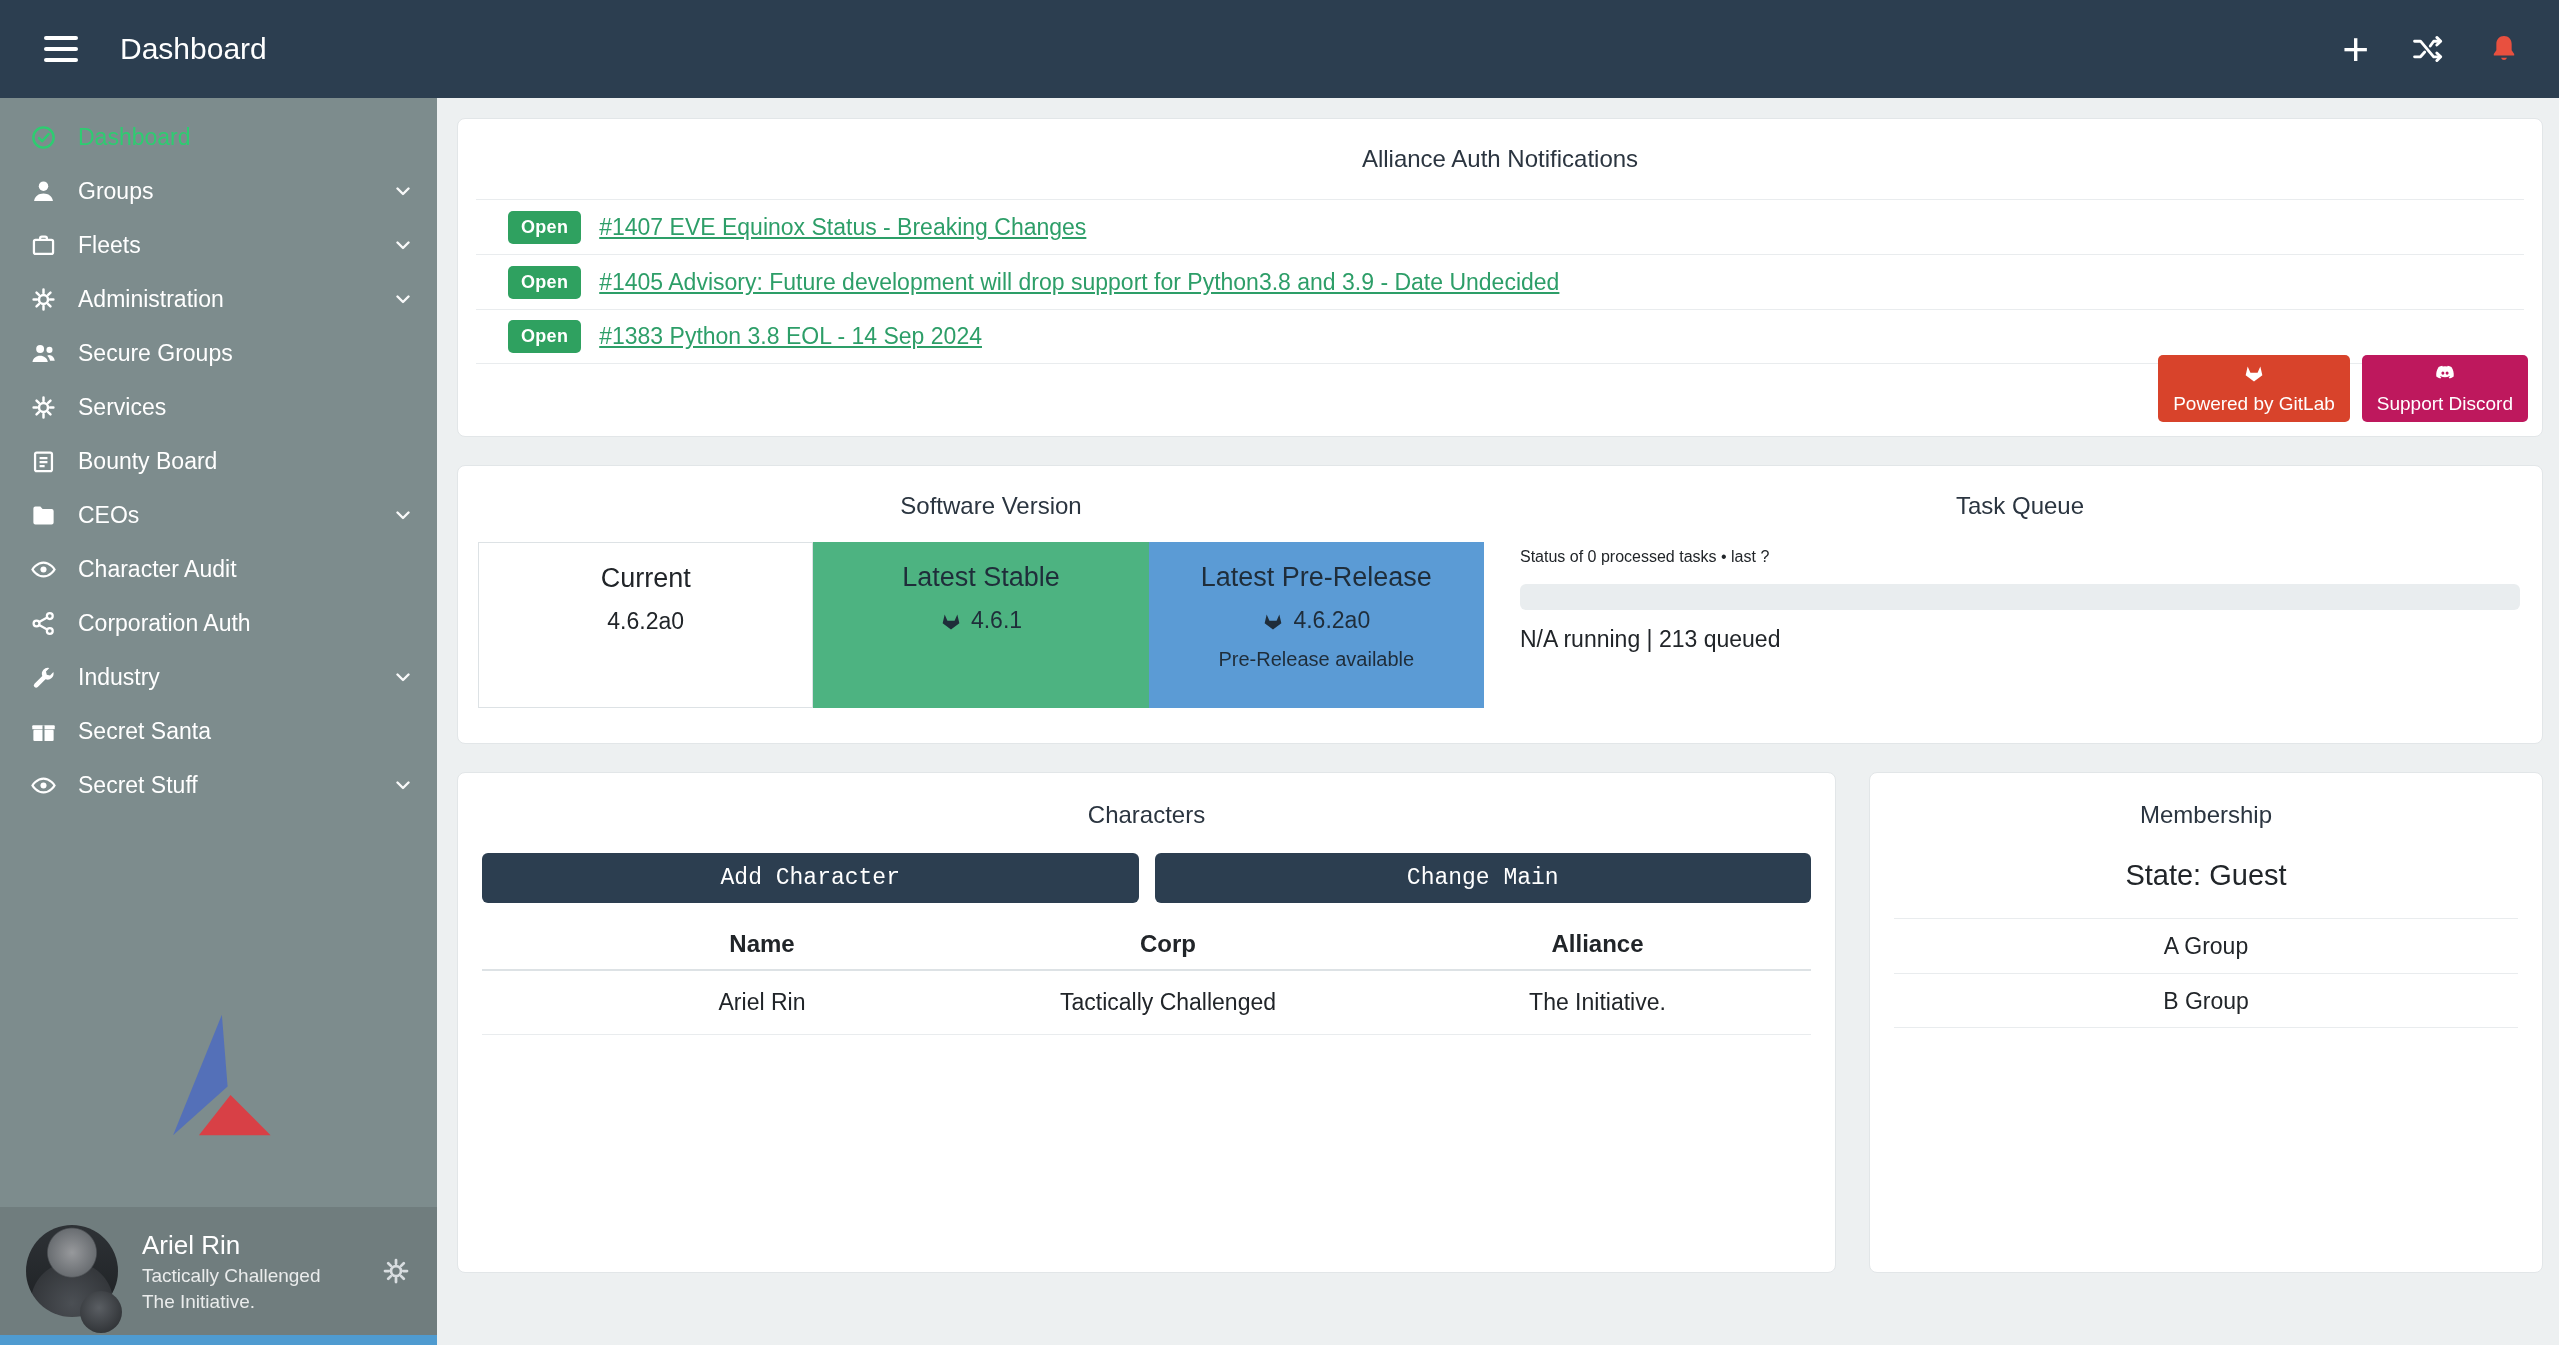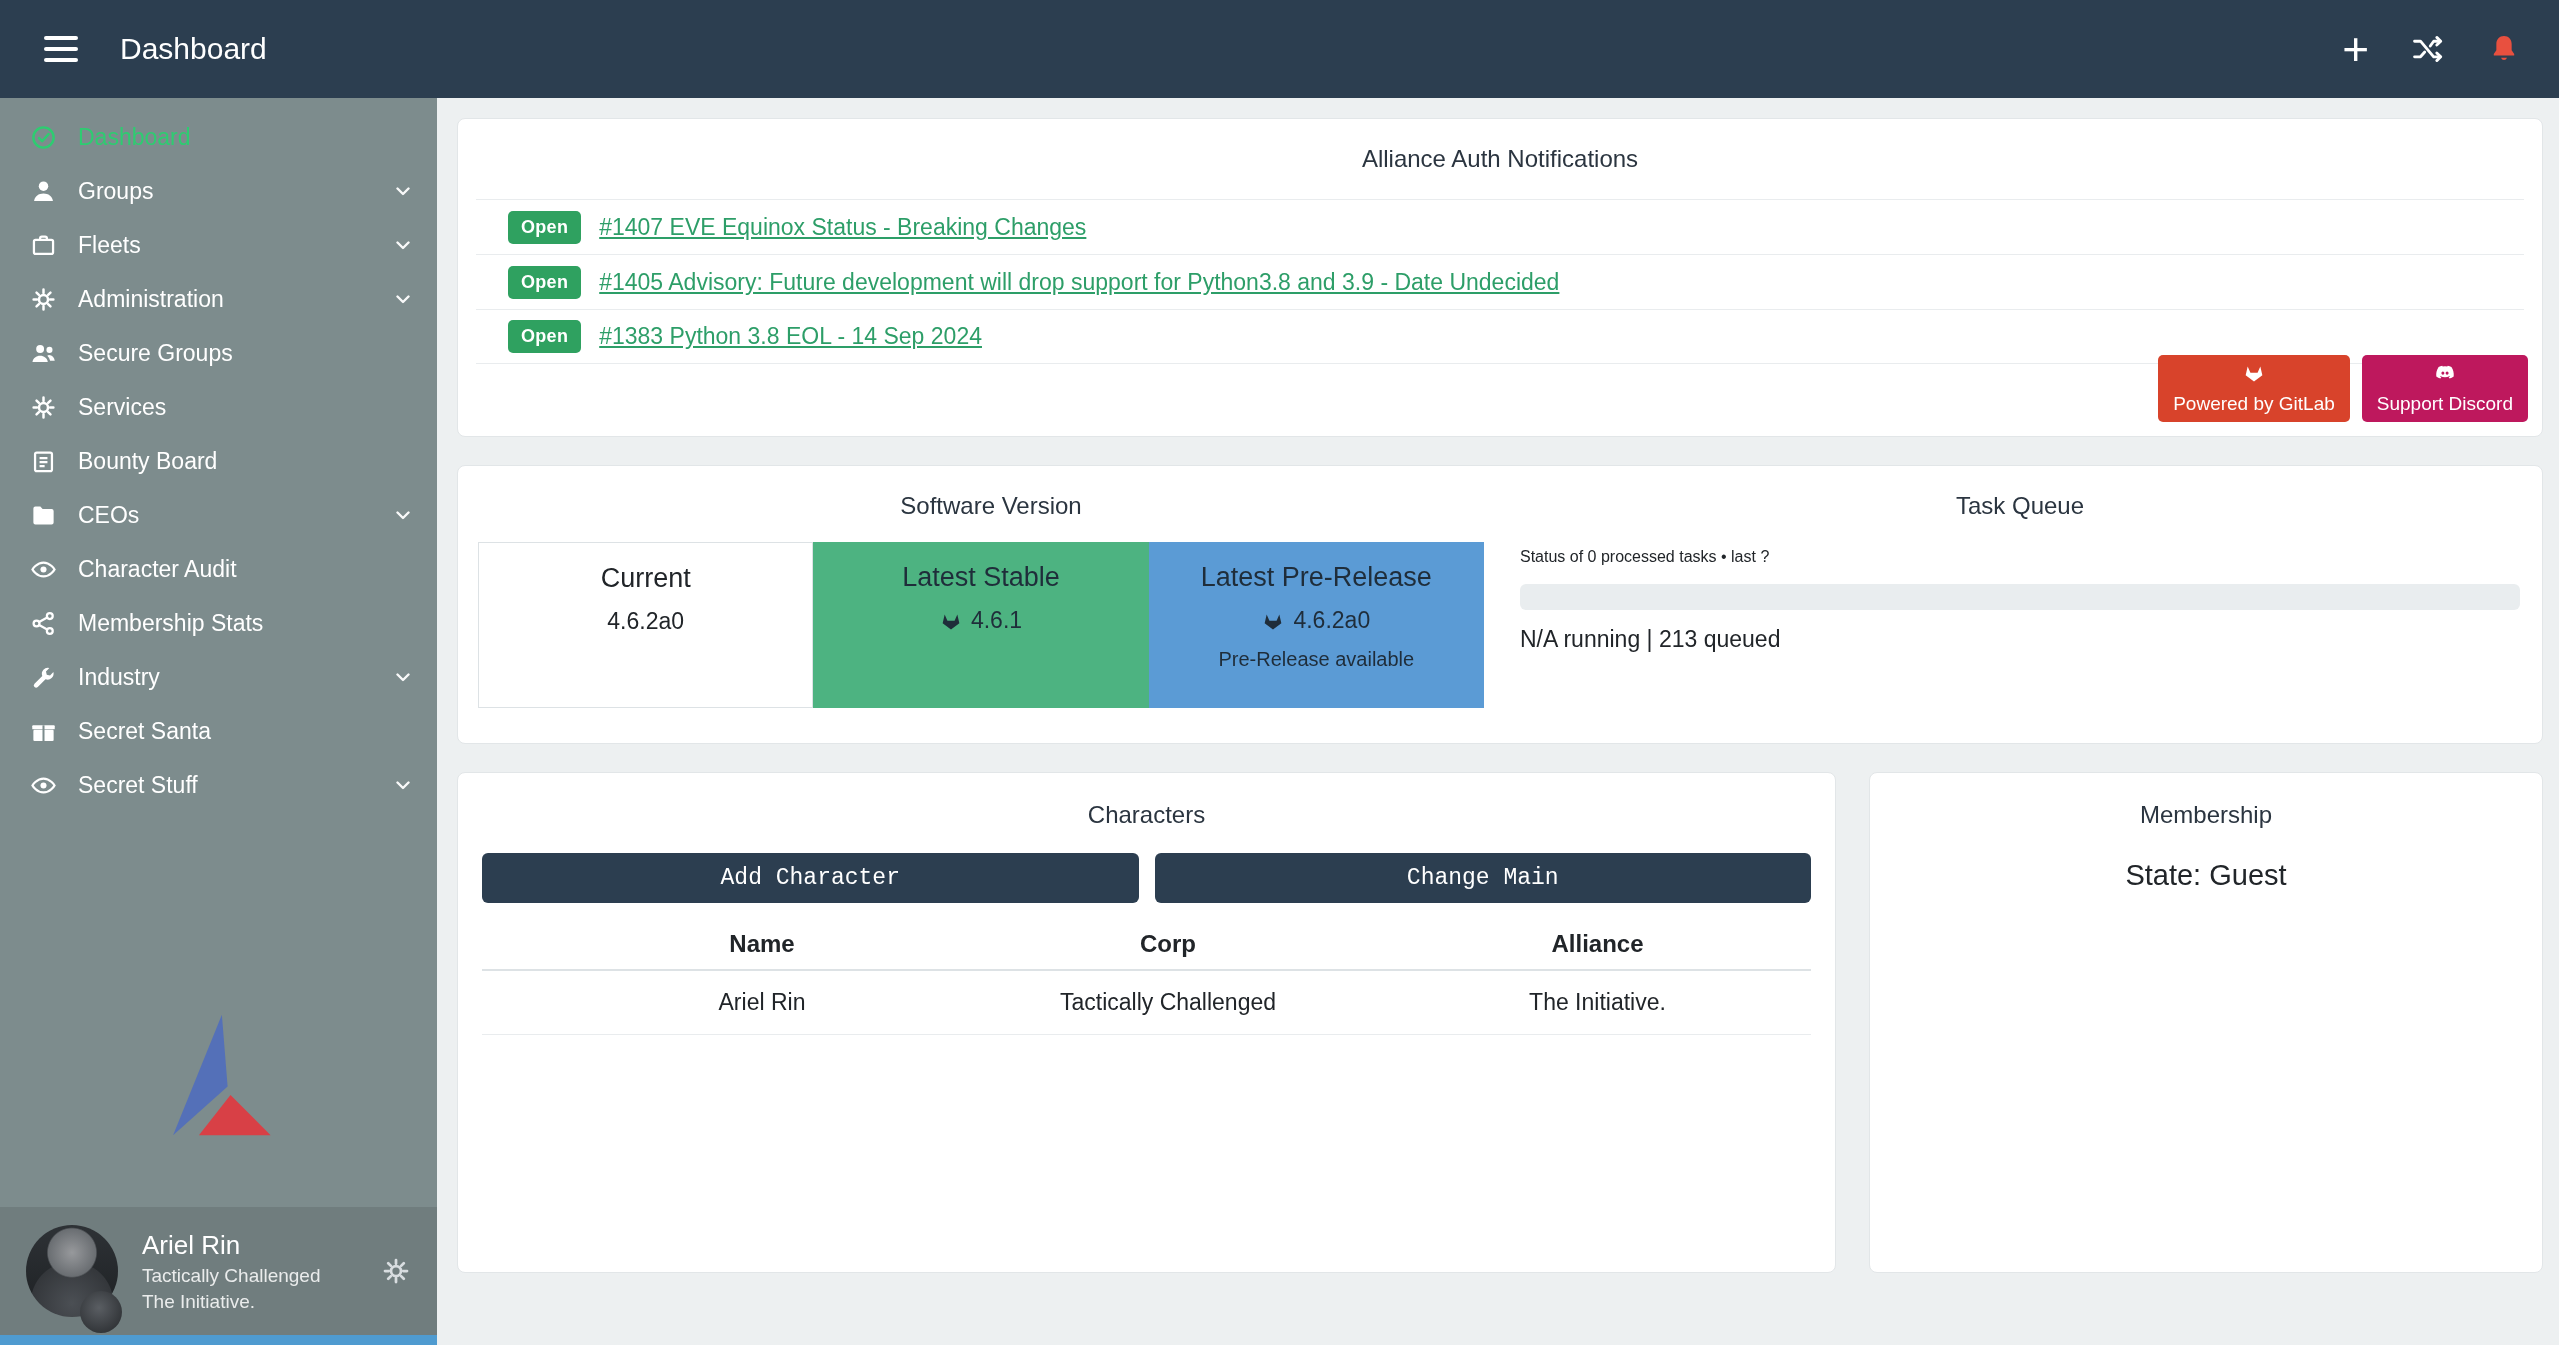--- a/index.html
+++ b/index.html
@@ -265,21 +265,21 @@
 
       <div class="nav-item">
         <span class="ni">
           <svg viewBox="0 0 24 24" fill="none" stroke="currentColor" stroke-width="2">
               <circle cx="5.8" cy="12" r="2.6"></circle>
               <circle cx="17.6" cy="5.4" r="2.6"></circle>
               <circle cx="17.6" cy="18.6" r="2.6"></circle>
               <path d="M8.1 10.7l7.2-4M8.1 13.3l7.2 4"></path>
             </svg>
         </span>
-        <span>Membership Stats</span>
+        <span>Corporation Auth</span>
       </div>
 
       <div class="nav-item">
         <span class="ni">
           <svg viewBox="0 0 24 24" fill="currentColor">
               <path d="M20.8 7.2a5.3 5.3 0 0 1-7 6.3l-6.9 6.9a2 2 0 0 1-2.9-2.9l6.9-6.9a5.3 5.3 0 0 1 6.3-7l-3 3 .7 2.9 2.9.7z"></path>
             </svg>
         </span>
         <span>Industry</span>
         <span class="chev">
@@ -438,17 +438,21 @@
             <span>Ariel Rin</span>
             <span>Tactically Challenged</span>
             <span>The Initiative.</span>
           </div>
         </div>
       </section>
 
       <section class="card membership-card">
         <h2 class="card-title">Membership</h2>
         <div class="mem-state">State: Guest</div>
+        <div class="mem-list">
+          <div class="mem-row">A Group</div>
+          <div class="mem-row">B Group</div>
+        </div>
       </section>
     </div>
 
   </main>
 </div>
 
 </body></html>

